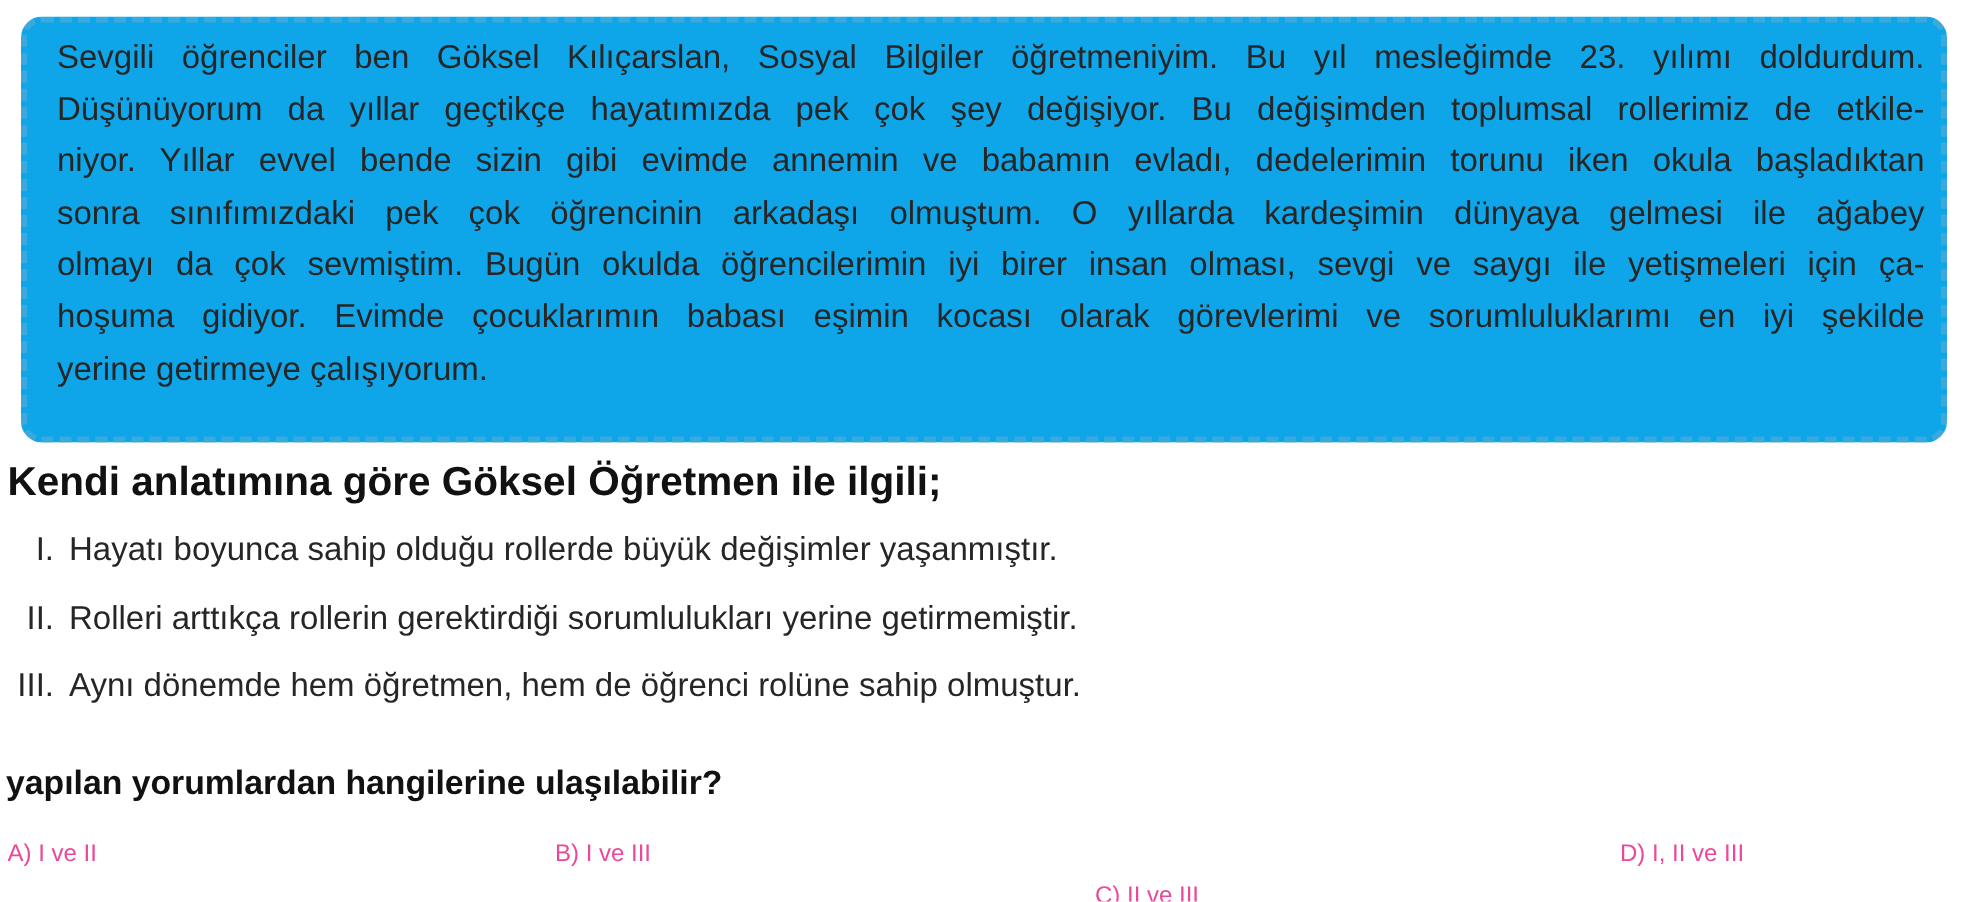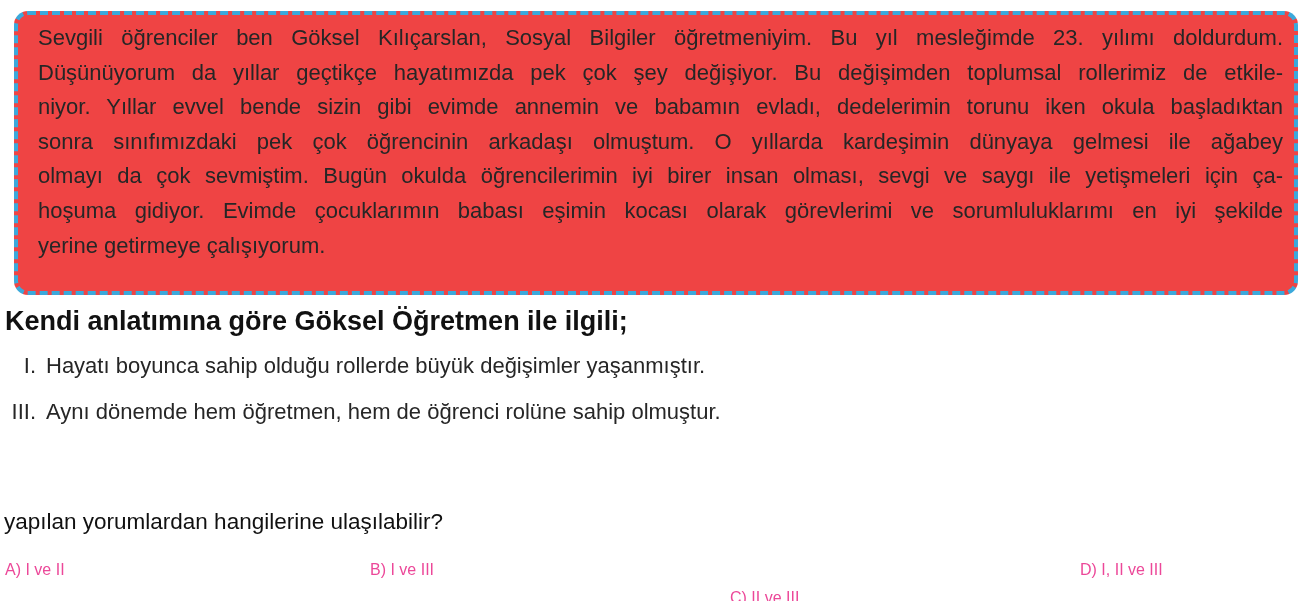--- a/index.html
+++ b/index.html
@@ -15,21 +15,21 @@
     color: #232323;
     overflow: hidden;
   }
   .passage-box {
     position: absolute;
     left: 14px;
     top: 11px;
     width: 1284px;
     height: 284px;
     box-sizing: border-box;
-    background: #ef4444;
+    background: #0ea5e9;
     border: 4px dashed #3BA9DB;
     border-radius: 14px;
     padding: 6px 11px 0 20px;
   }
   .pline {
     font-size: 22px;
     line-height: 34.6px;
     color: #262626;
     text-align: justify;
     text-align-last: justify;
@@ -65,21 +65,21 @@
     width: 36px;
     text-align: right;
     flex: 0 0 36px;
     padding-right: 10px;
   }
   .q-prompt {
     position: absolute;
     left: 4px;
     top: 509px;
     font-size: 22.5px;
-    font-weight: normal;
+    font-weight: bold;
     color: #111111;
   }
   .options-row {
     position: absolute;
     left: 0;
     top: 561px;
     width: 1310px;
     height: 30px;
   }
   .option {
@@ -108,20 +108,24 @@
 </div>
 
 <div class="q-intro">Kendi anlatımına göre Göksel Öğretmen ile ilgili;</div>
 
 <div class="roman-list">
   <div class="roman-item">
     <span class="roman-num">I.</span>
     <span class="roman-text">Hayatı boyunca sahip olduğu rollerde büyük değişimler yaşanmıştır.</span>
   </div>
   <div class="roman-item">
+    <span class="roman-num">II.</span>
+    <span class="roman-text">Rolleri arttıkça rollerin gerektirdiği sorumlulukları yerine getirmemiştir.</span>
+  </div>
+  <div class="roman-item">
     <span class="roman-num">III.</span>
     <span class="roman-text">Aynı dönemde hem öğretmen, hem de öğrenci rolüne sahip olmuştur.</span>
   </div>
 </div>
 
 <div class="q-prompt">yapılan yorumlardan hangilerine ulaşılabilir?</div>
 
 <div class="options-row">
   <div class="option a">
     <span>A)</span>

